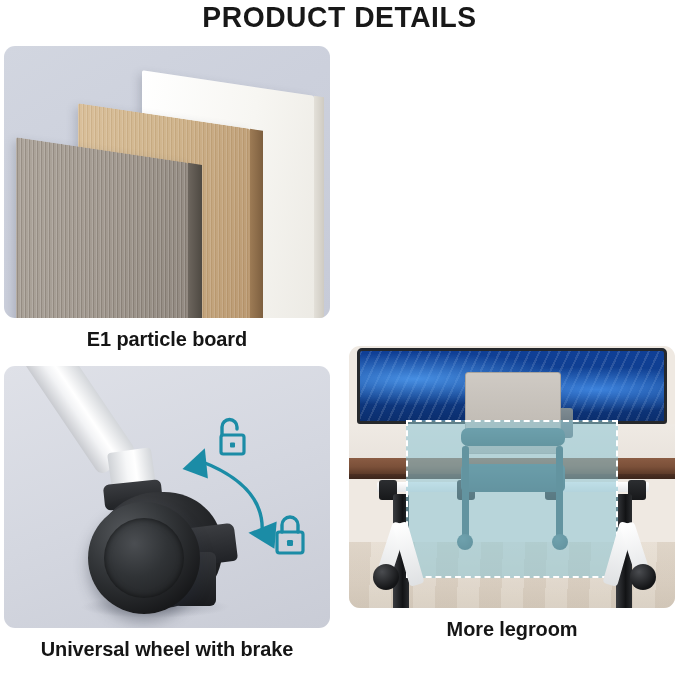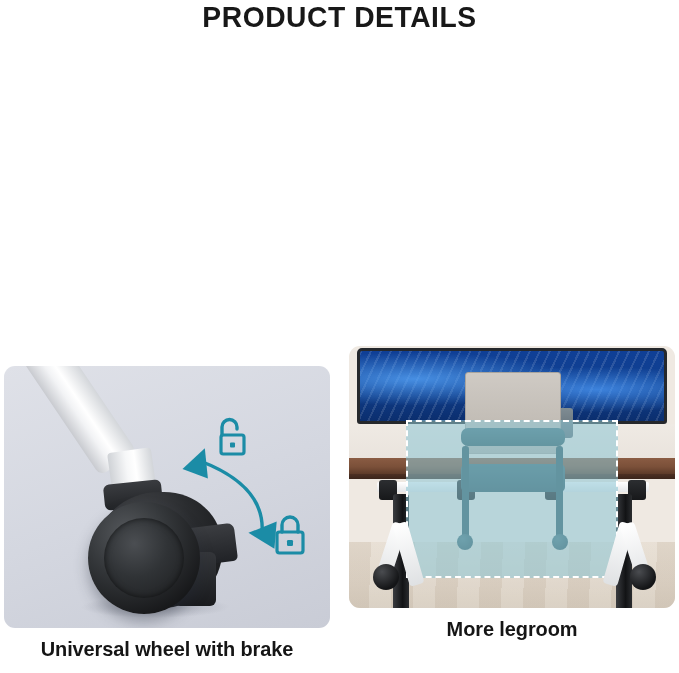--- a/index.html
+++ b/index.html
@@ -330,20 +330,34 @@
     box-sizing: border-box;
   }
 </style>
 </head>
 <body>
 
 <div class="page">
 
   <div class="title">PRODUCT DETAILS</div>
 
+  <div class="cell cell-tl">
+    <div class="panel p-boards">
+      <div class="board board-white">
+          <div class="edge"></div>
+        </div>
+      <div class="board board-oak">
+          <div class="edge"></div>
+        </div>
+      <div class="board board-gray">
+          <div class="edge"></div>
+        </div>
+    </div>
+    <div class="caption">E1 particle board</div>
+  </div>
 
 
   <div class="cell cell-bl">
     <div class="panel panel-short p-wheel">
       <div class="wh-leg"></div>
       <div class="wh-leg2"></div>
       <div class="wh-shadow"></div>
       <div class="wh-collar"></div>
       <div class="wh-body"></div>
       <div class="wh-brake"></div>

